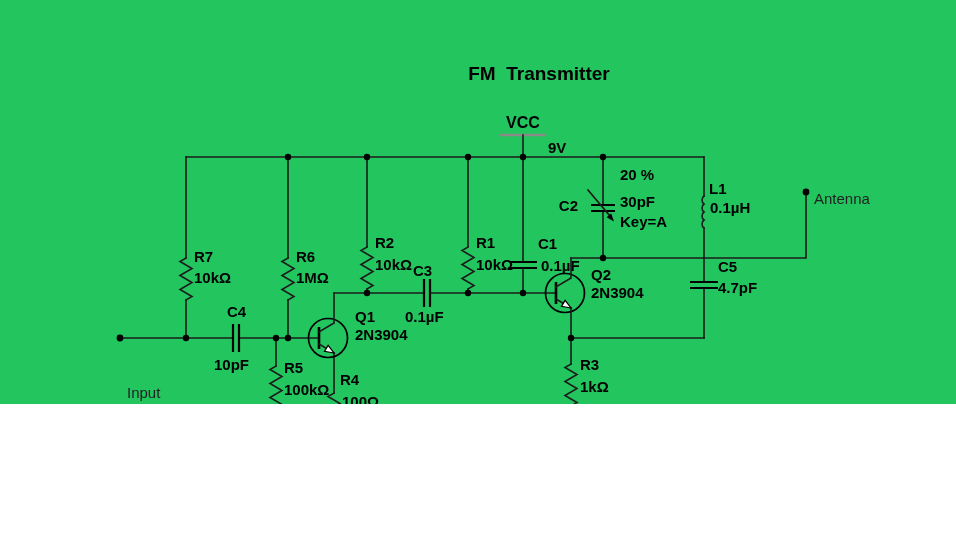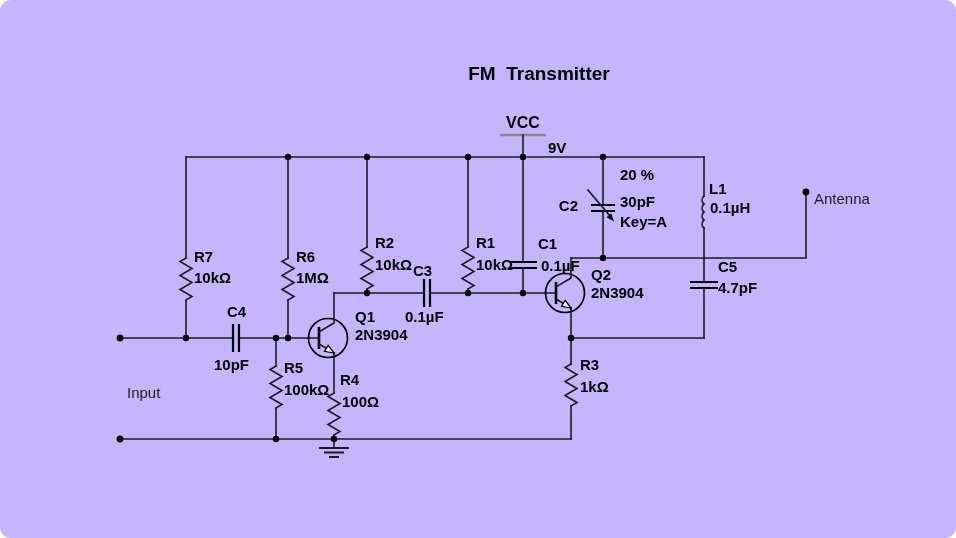--- a/index.html
+++ b/index.html
@@ -1,16 +1,16 @@
 <!DOCTYPE html>
 <html><head>
 <meta charset="utf-8">
 <style>
   html,body{margin:0;padding:0;background:#ffffff;}
-  .stage{position:relative;width:956px;height:538px;background:#c4b5fd;overflow:hidden;border-radius:11px;}
+  .stage{position:relative;width:956px;height:404px;background:#22c55e;overflow:hidden;}
   svg text{font-family:"Liberation Sans","DejaVu Sans",sans-serif;fill:#000;white-space:pre;}
   .lbl{font-size:15px;font-weight:bold;}
   .port{font-size:15px;font-weight:normal;fill:#222;}
   .ttl{font-size:19px;font-weight:bold;}
   .vcc{font-size:16px;font-weight:bold;}
   .wire{stroke:#1c1c1c;stroke-width:1.6;fill:none;stroke-linecap:square;}
   .plate{stroke:#000;stroke-width:2.2;fill:none;}
   .bar{stroke:#000;stroke-width:2.6;fill:none;}
   .gray{stroke:#8a8a8a;stroke-width:2.6;fill:none;}
   .dot{fill:#000;stroke:none;}

